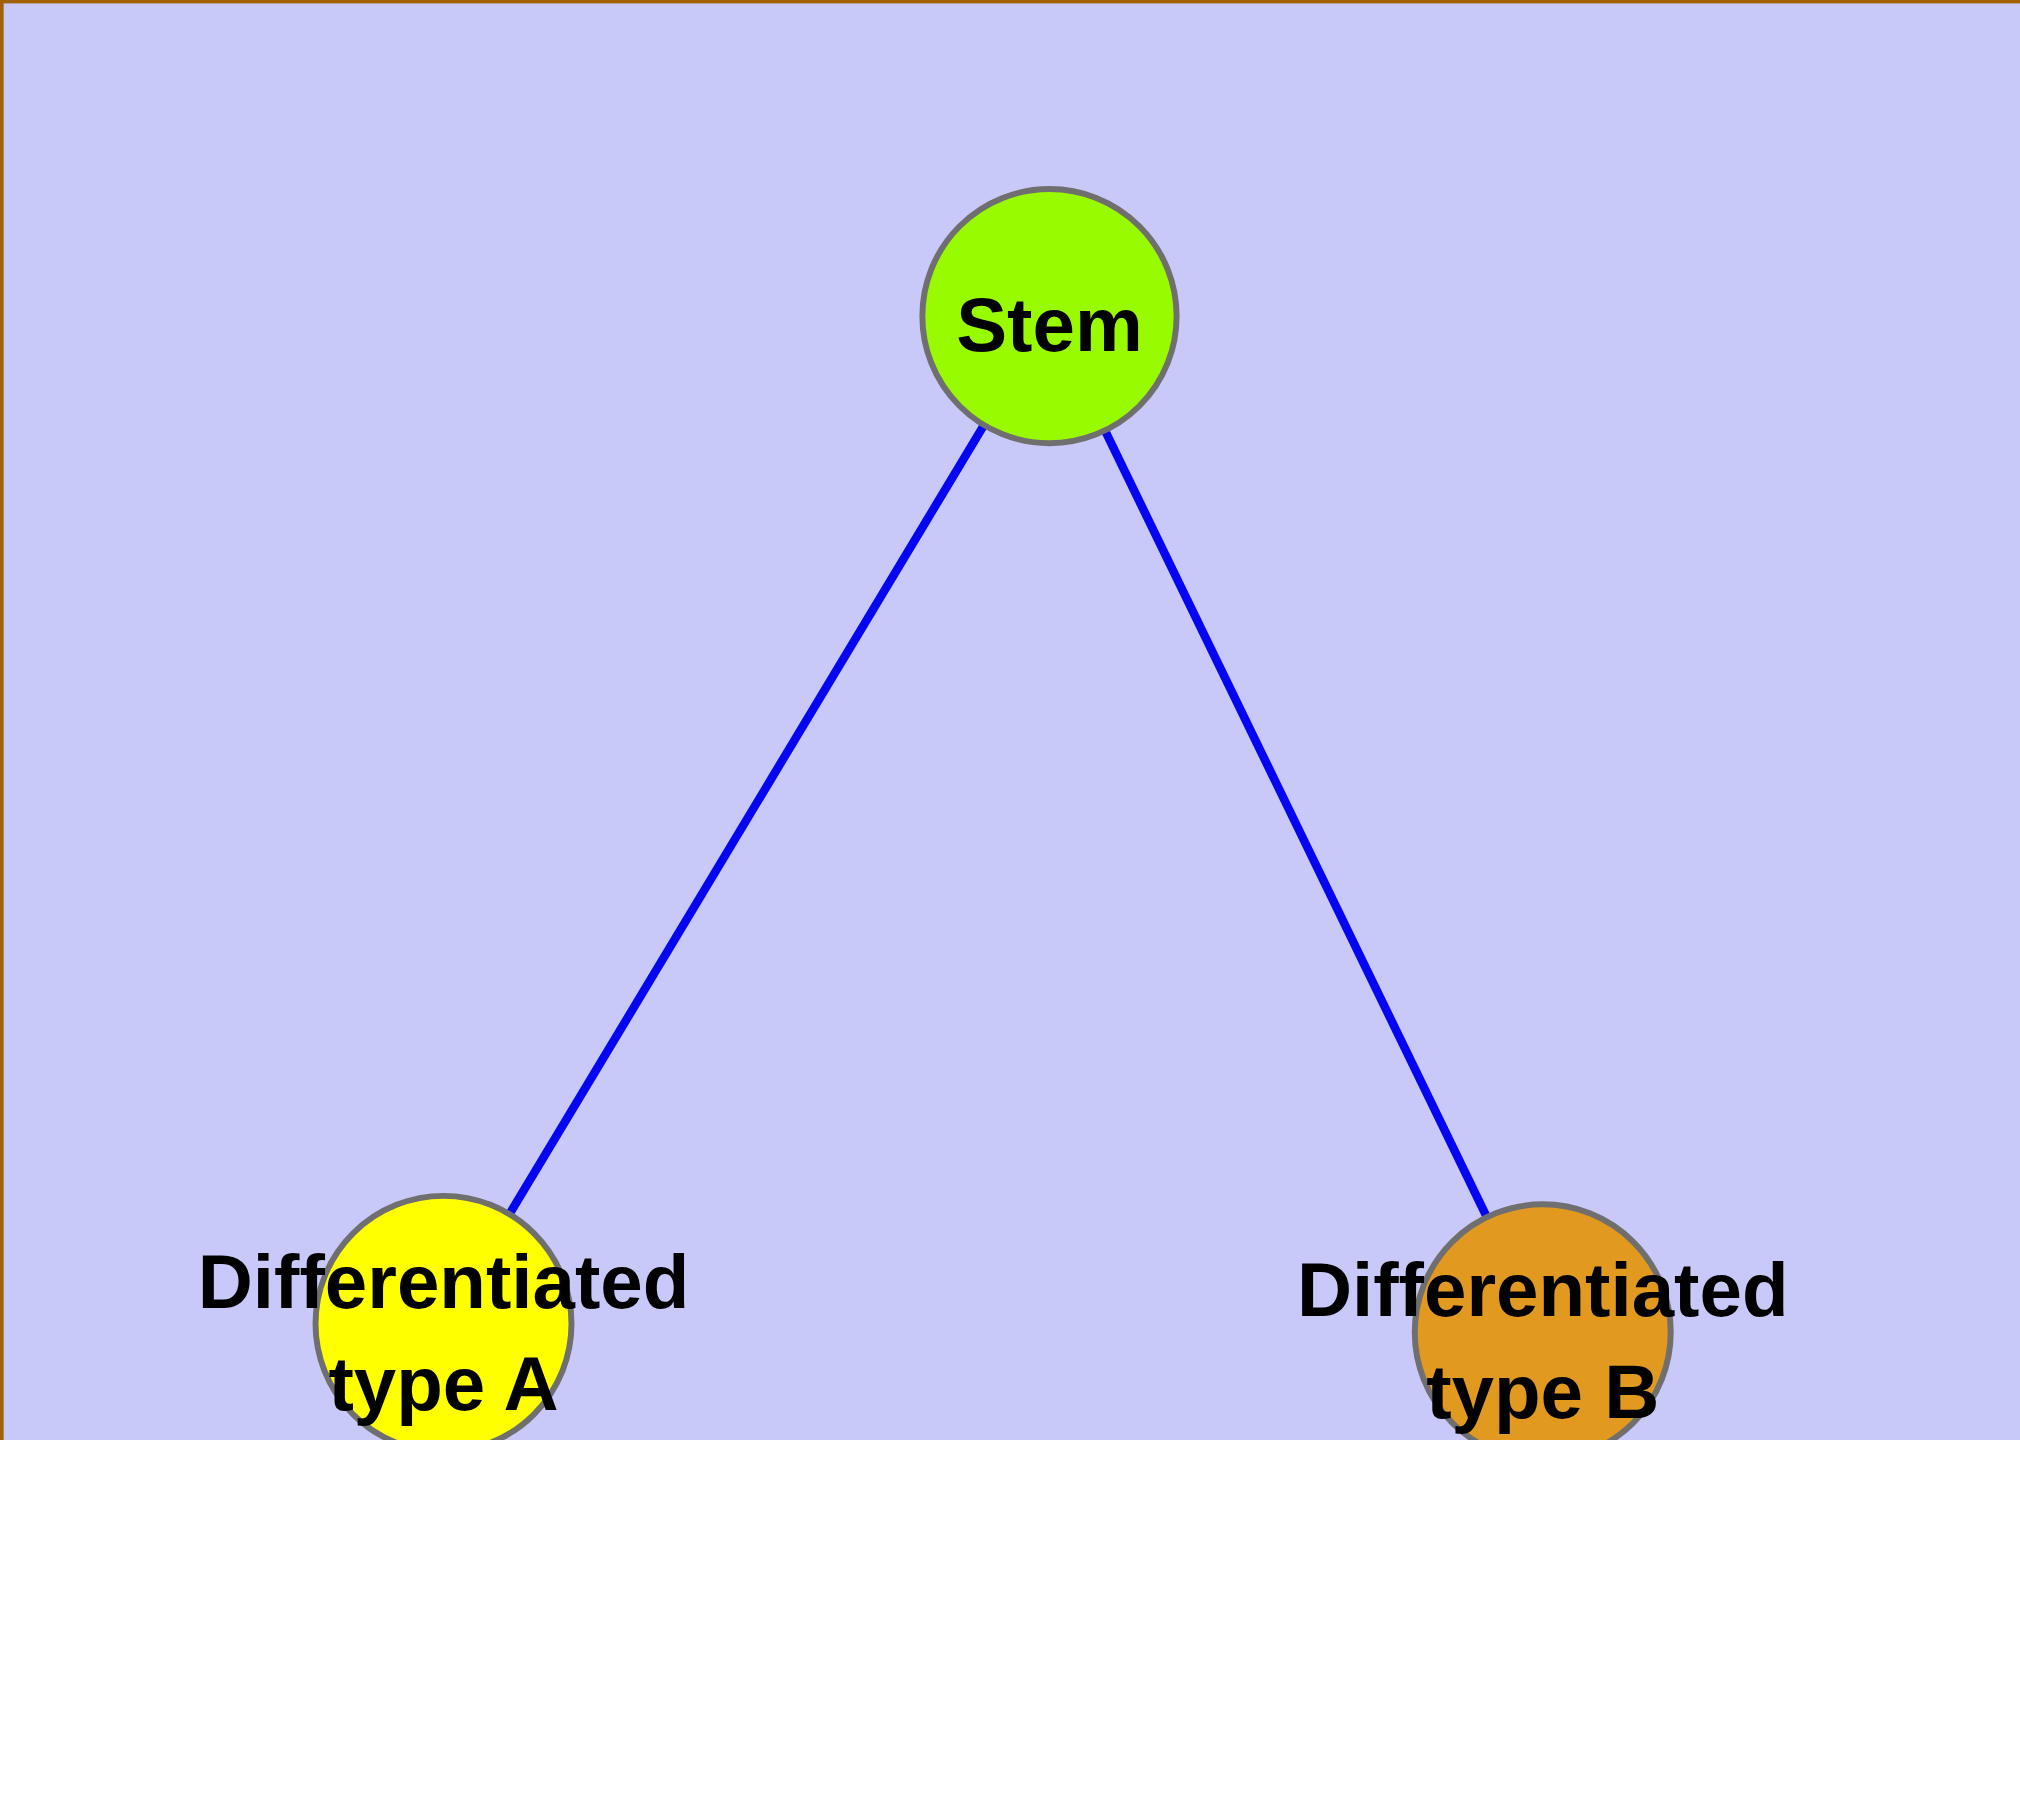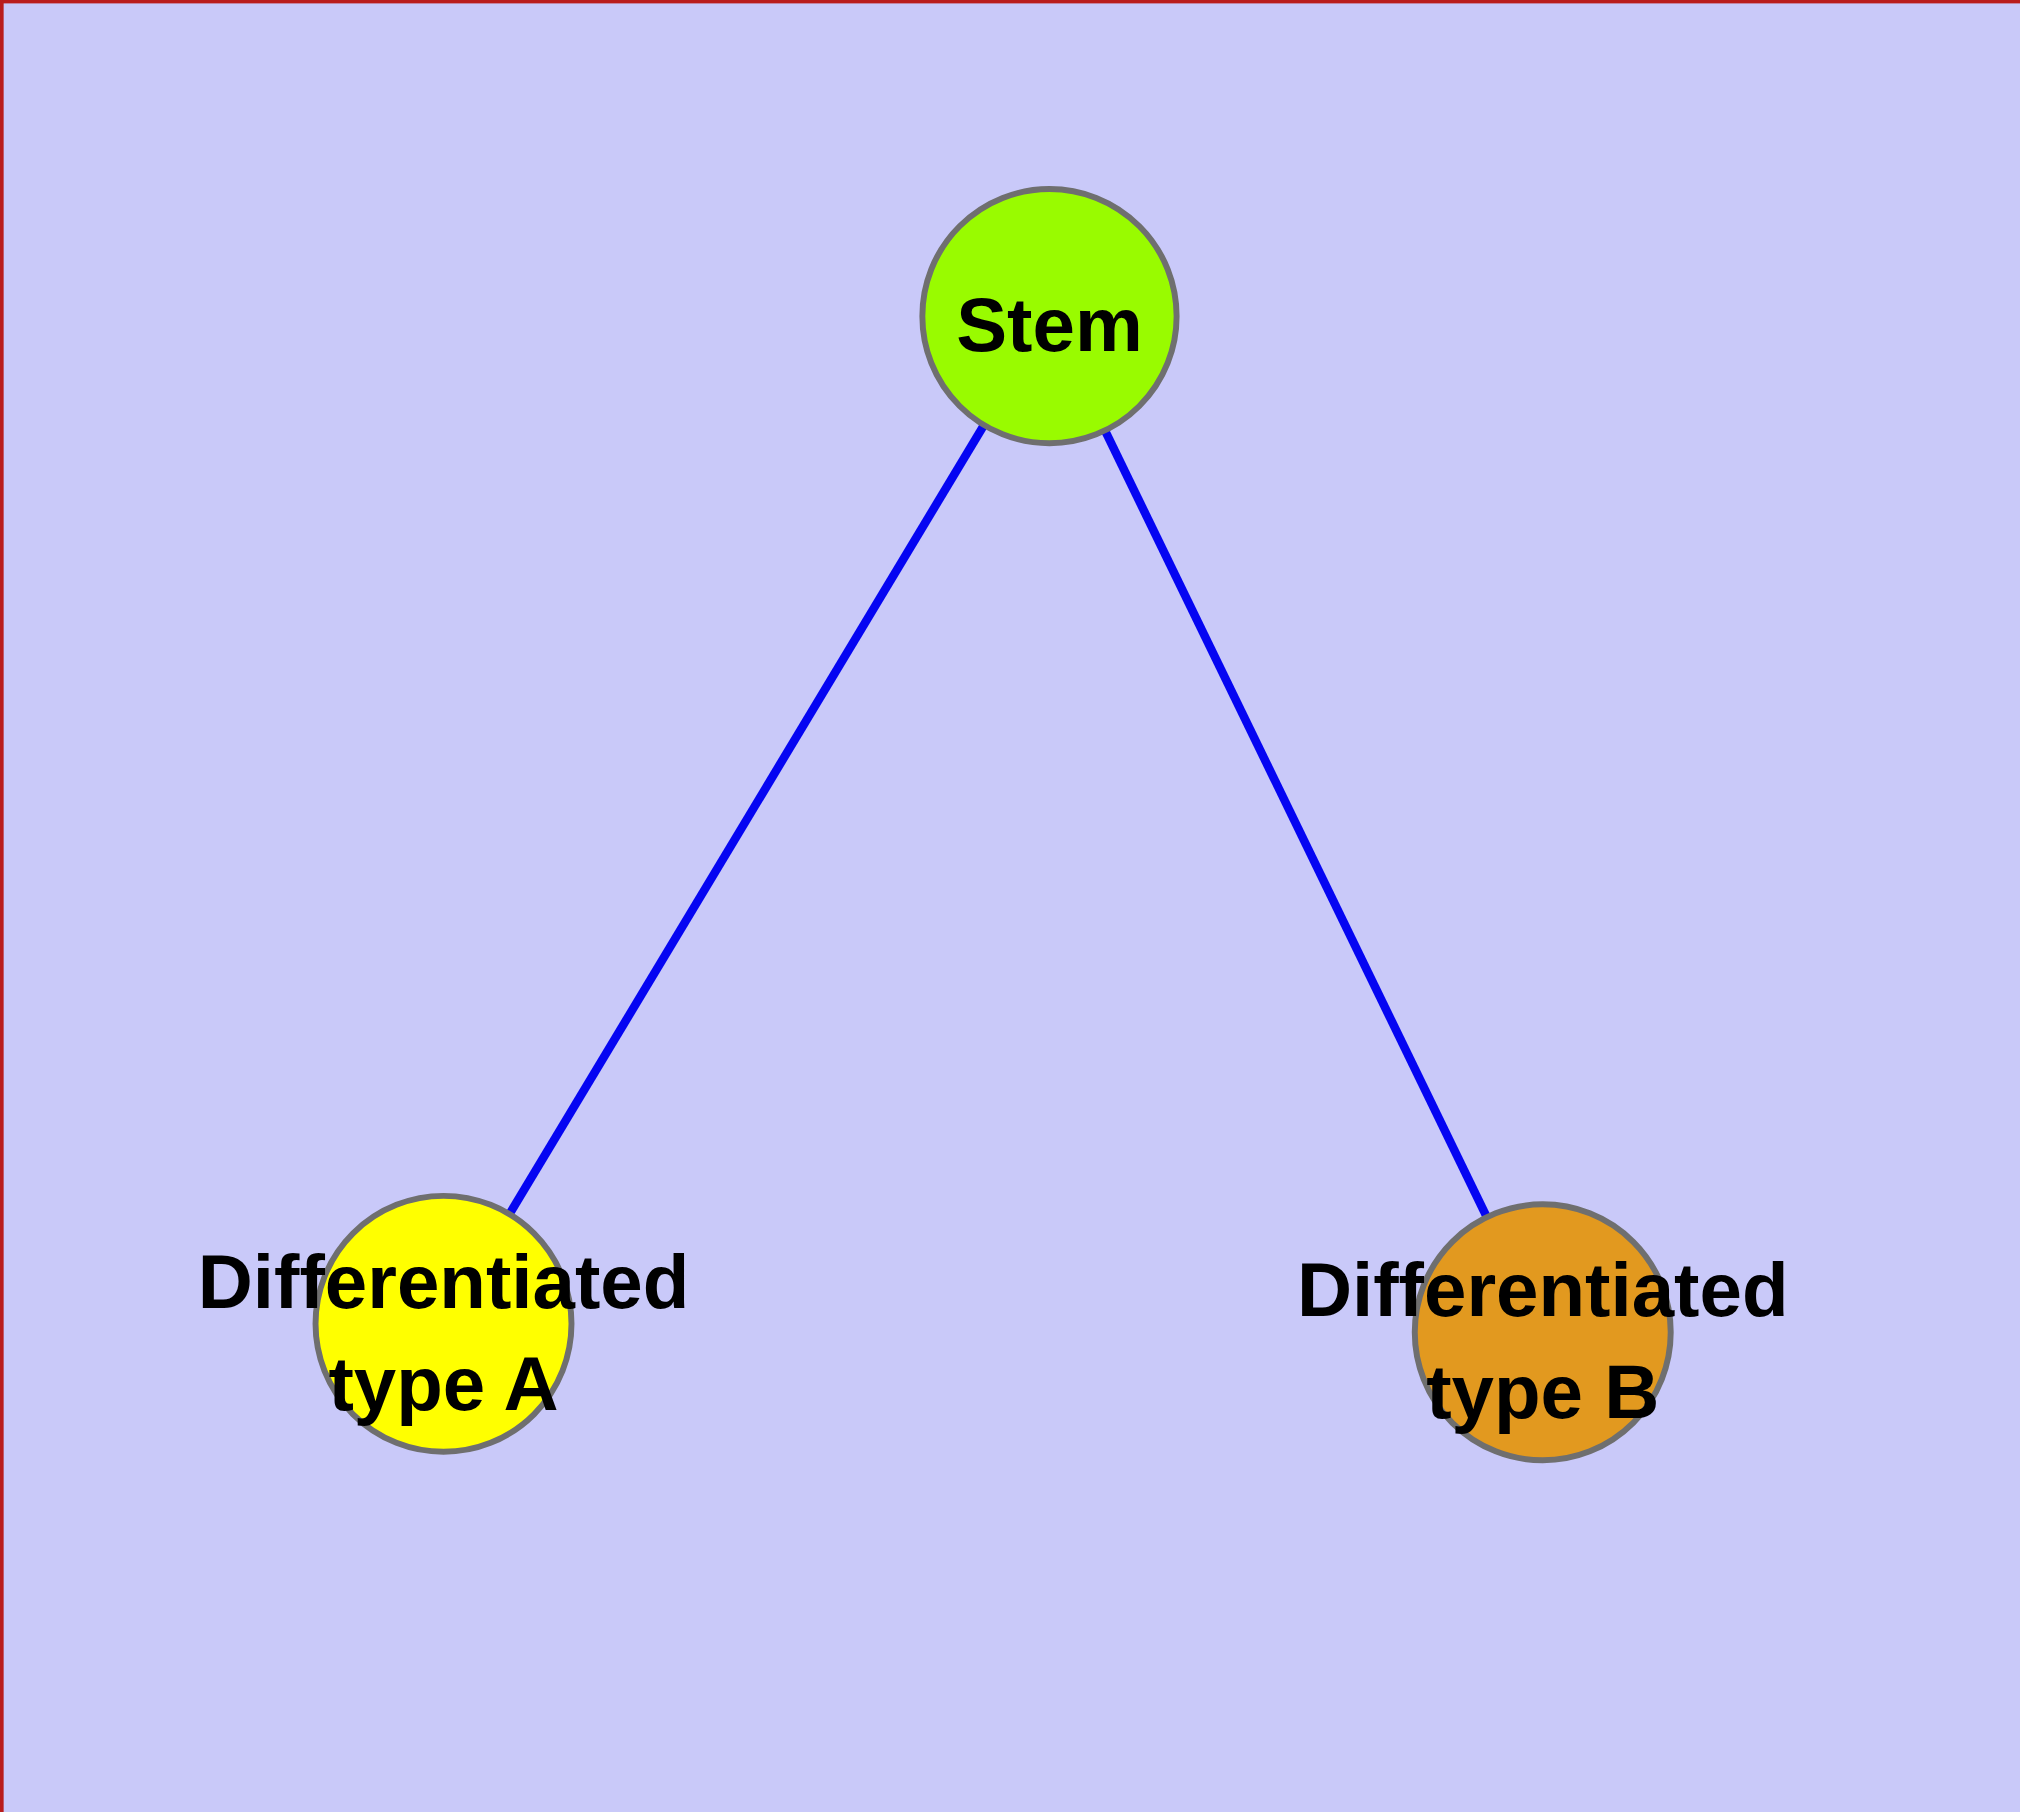--- a/index.html
+++ b/index.html
@@ -4,22 +4,22 @@
 <style>
   html, body {
     margin: 0;
     padding: 0;
     background: #FFFFFF;
     font-family: "Liberation Sans", sans-serif;
   }
   #stage {
     position: relative;
     width: 2021px;
-    height: 1812px;
-    background: #b91c1c;
+    height: 1440px;
+    background: #a16207;
     overflow: hidden;
   }
   #graph-svg {
     position: absolute;
     left: 0;
     top: 0;
     display: block;
   }
   #graph-svg text {
     font-family: "Liberation Sans", sans-serif;

